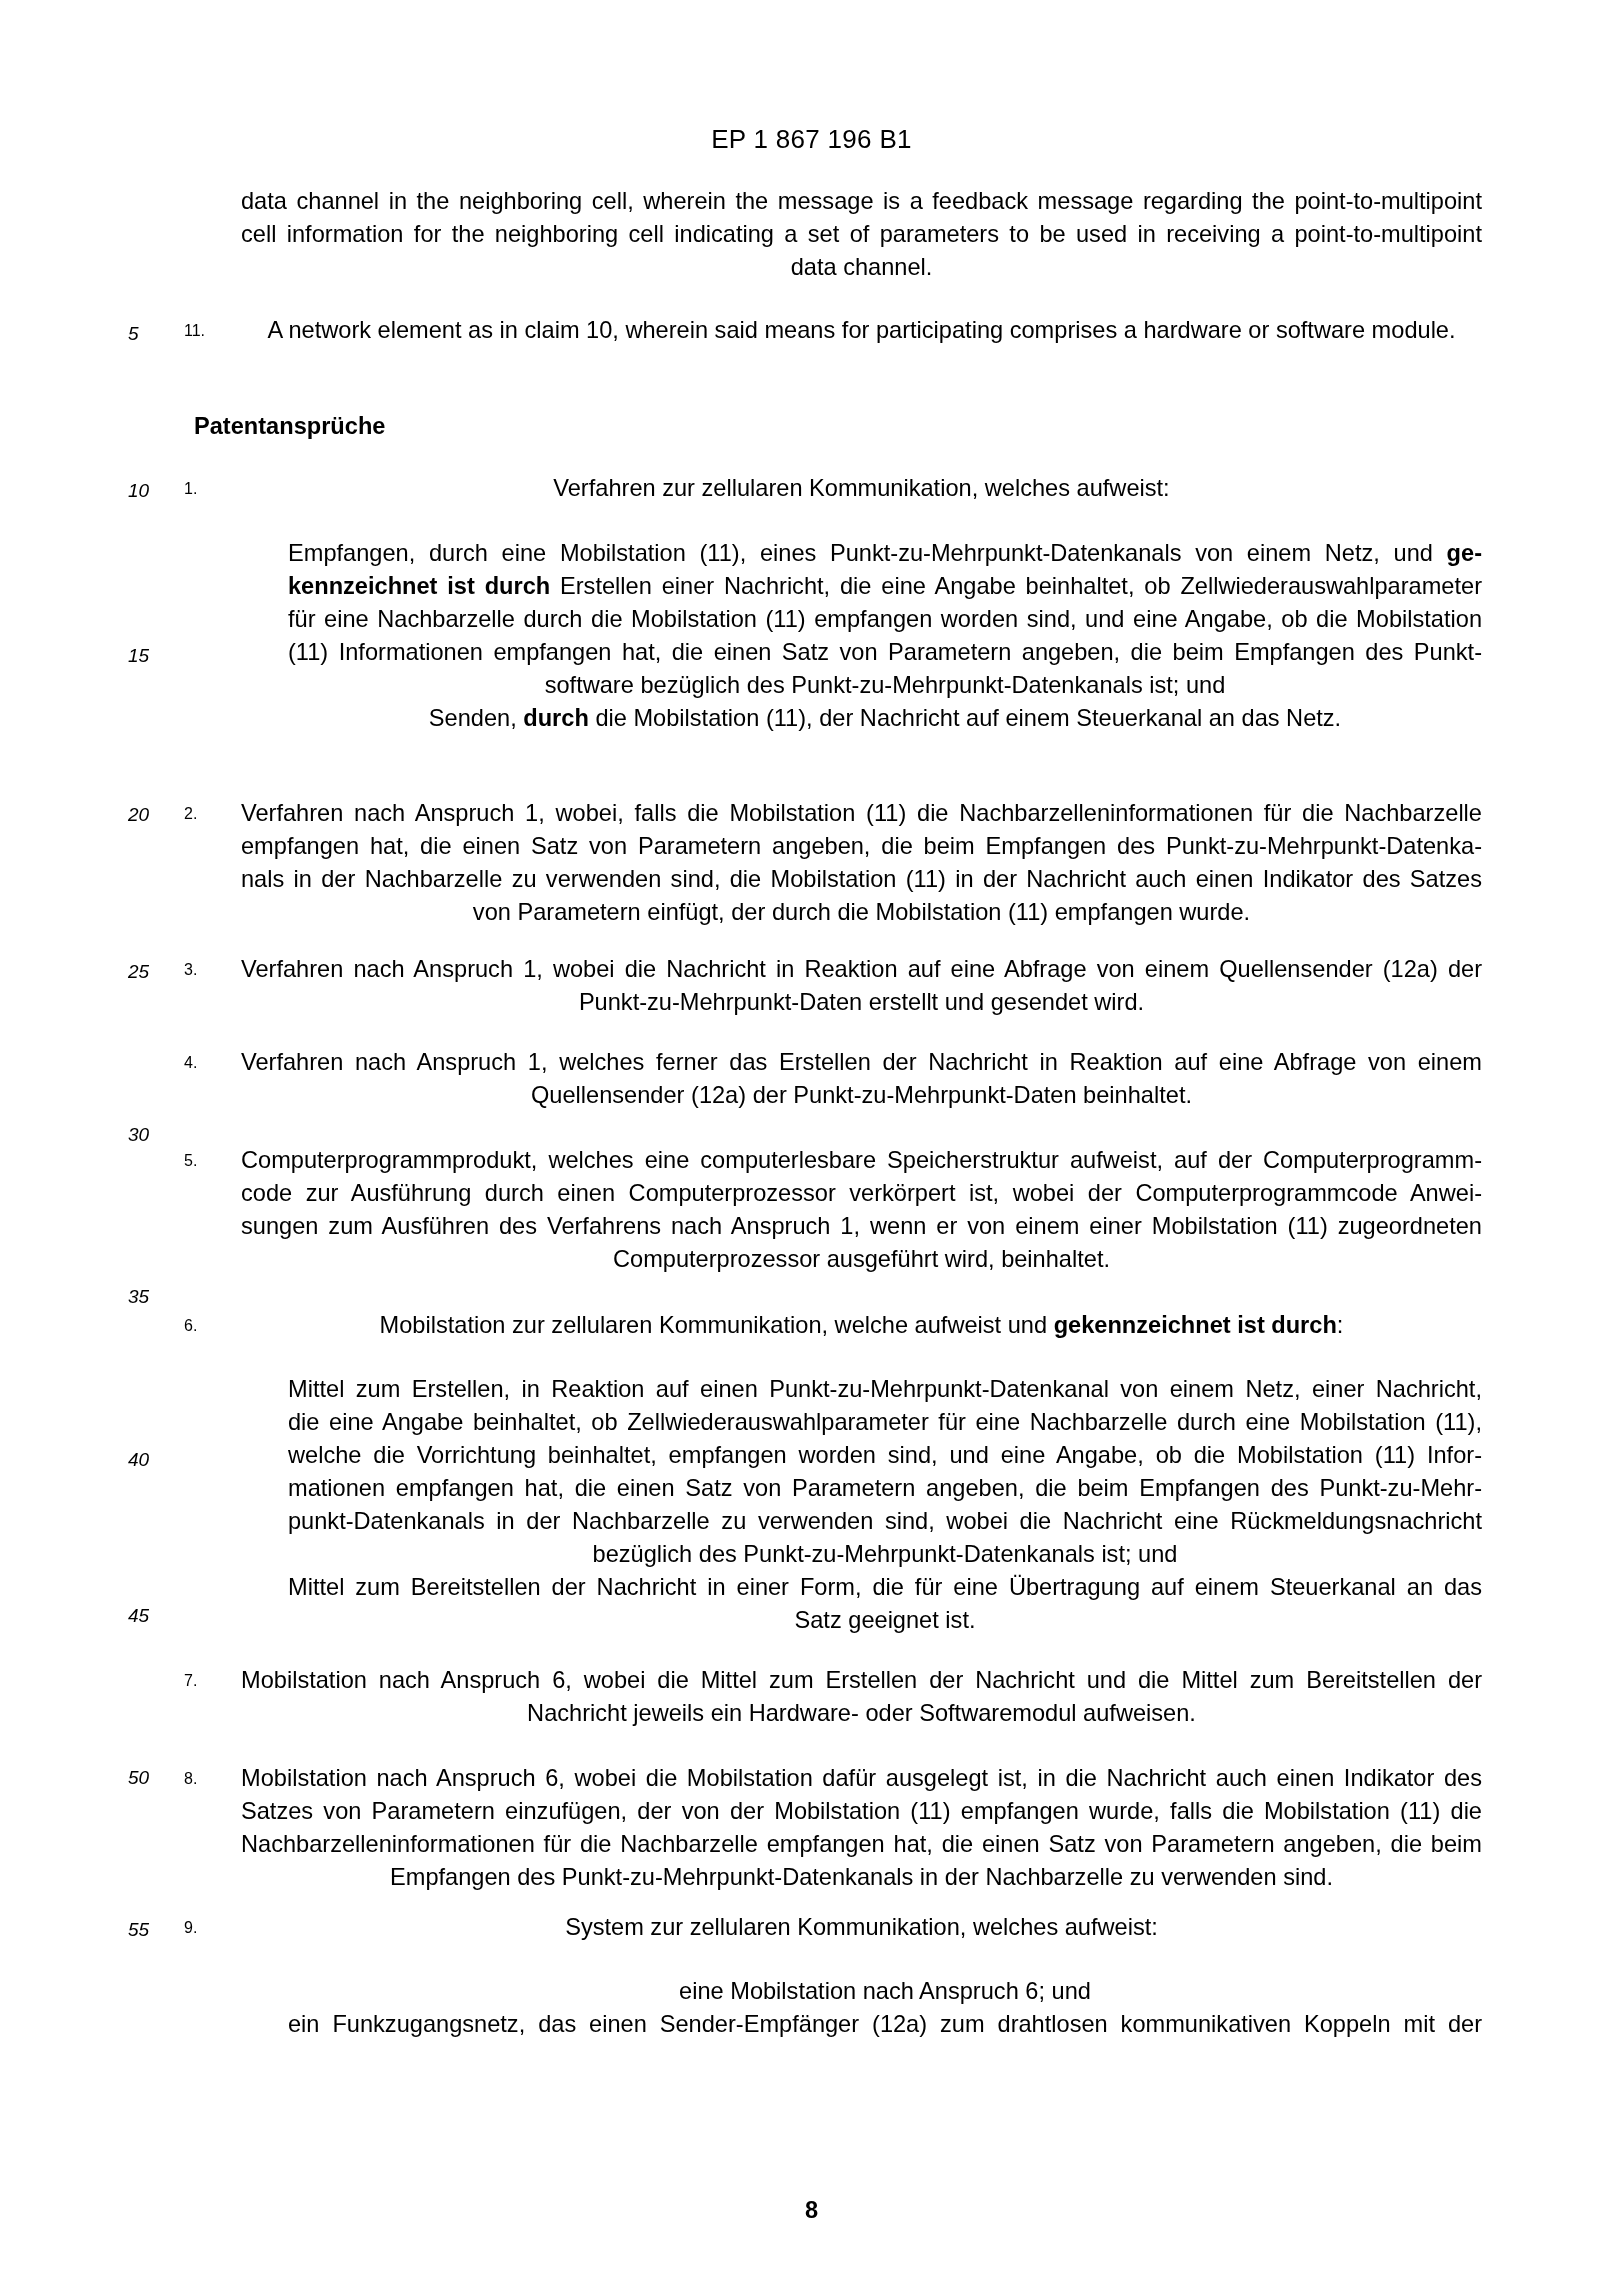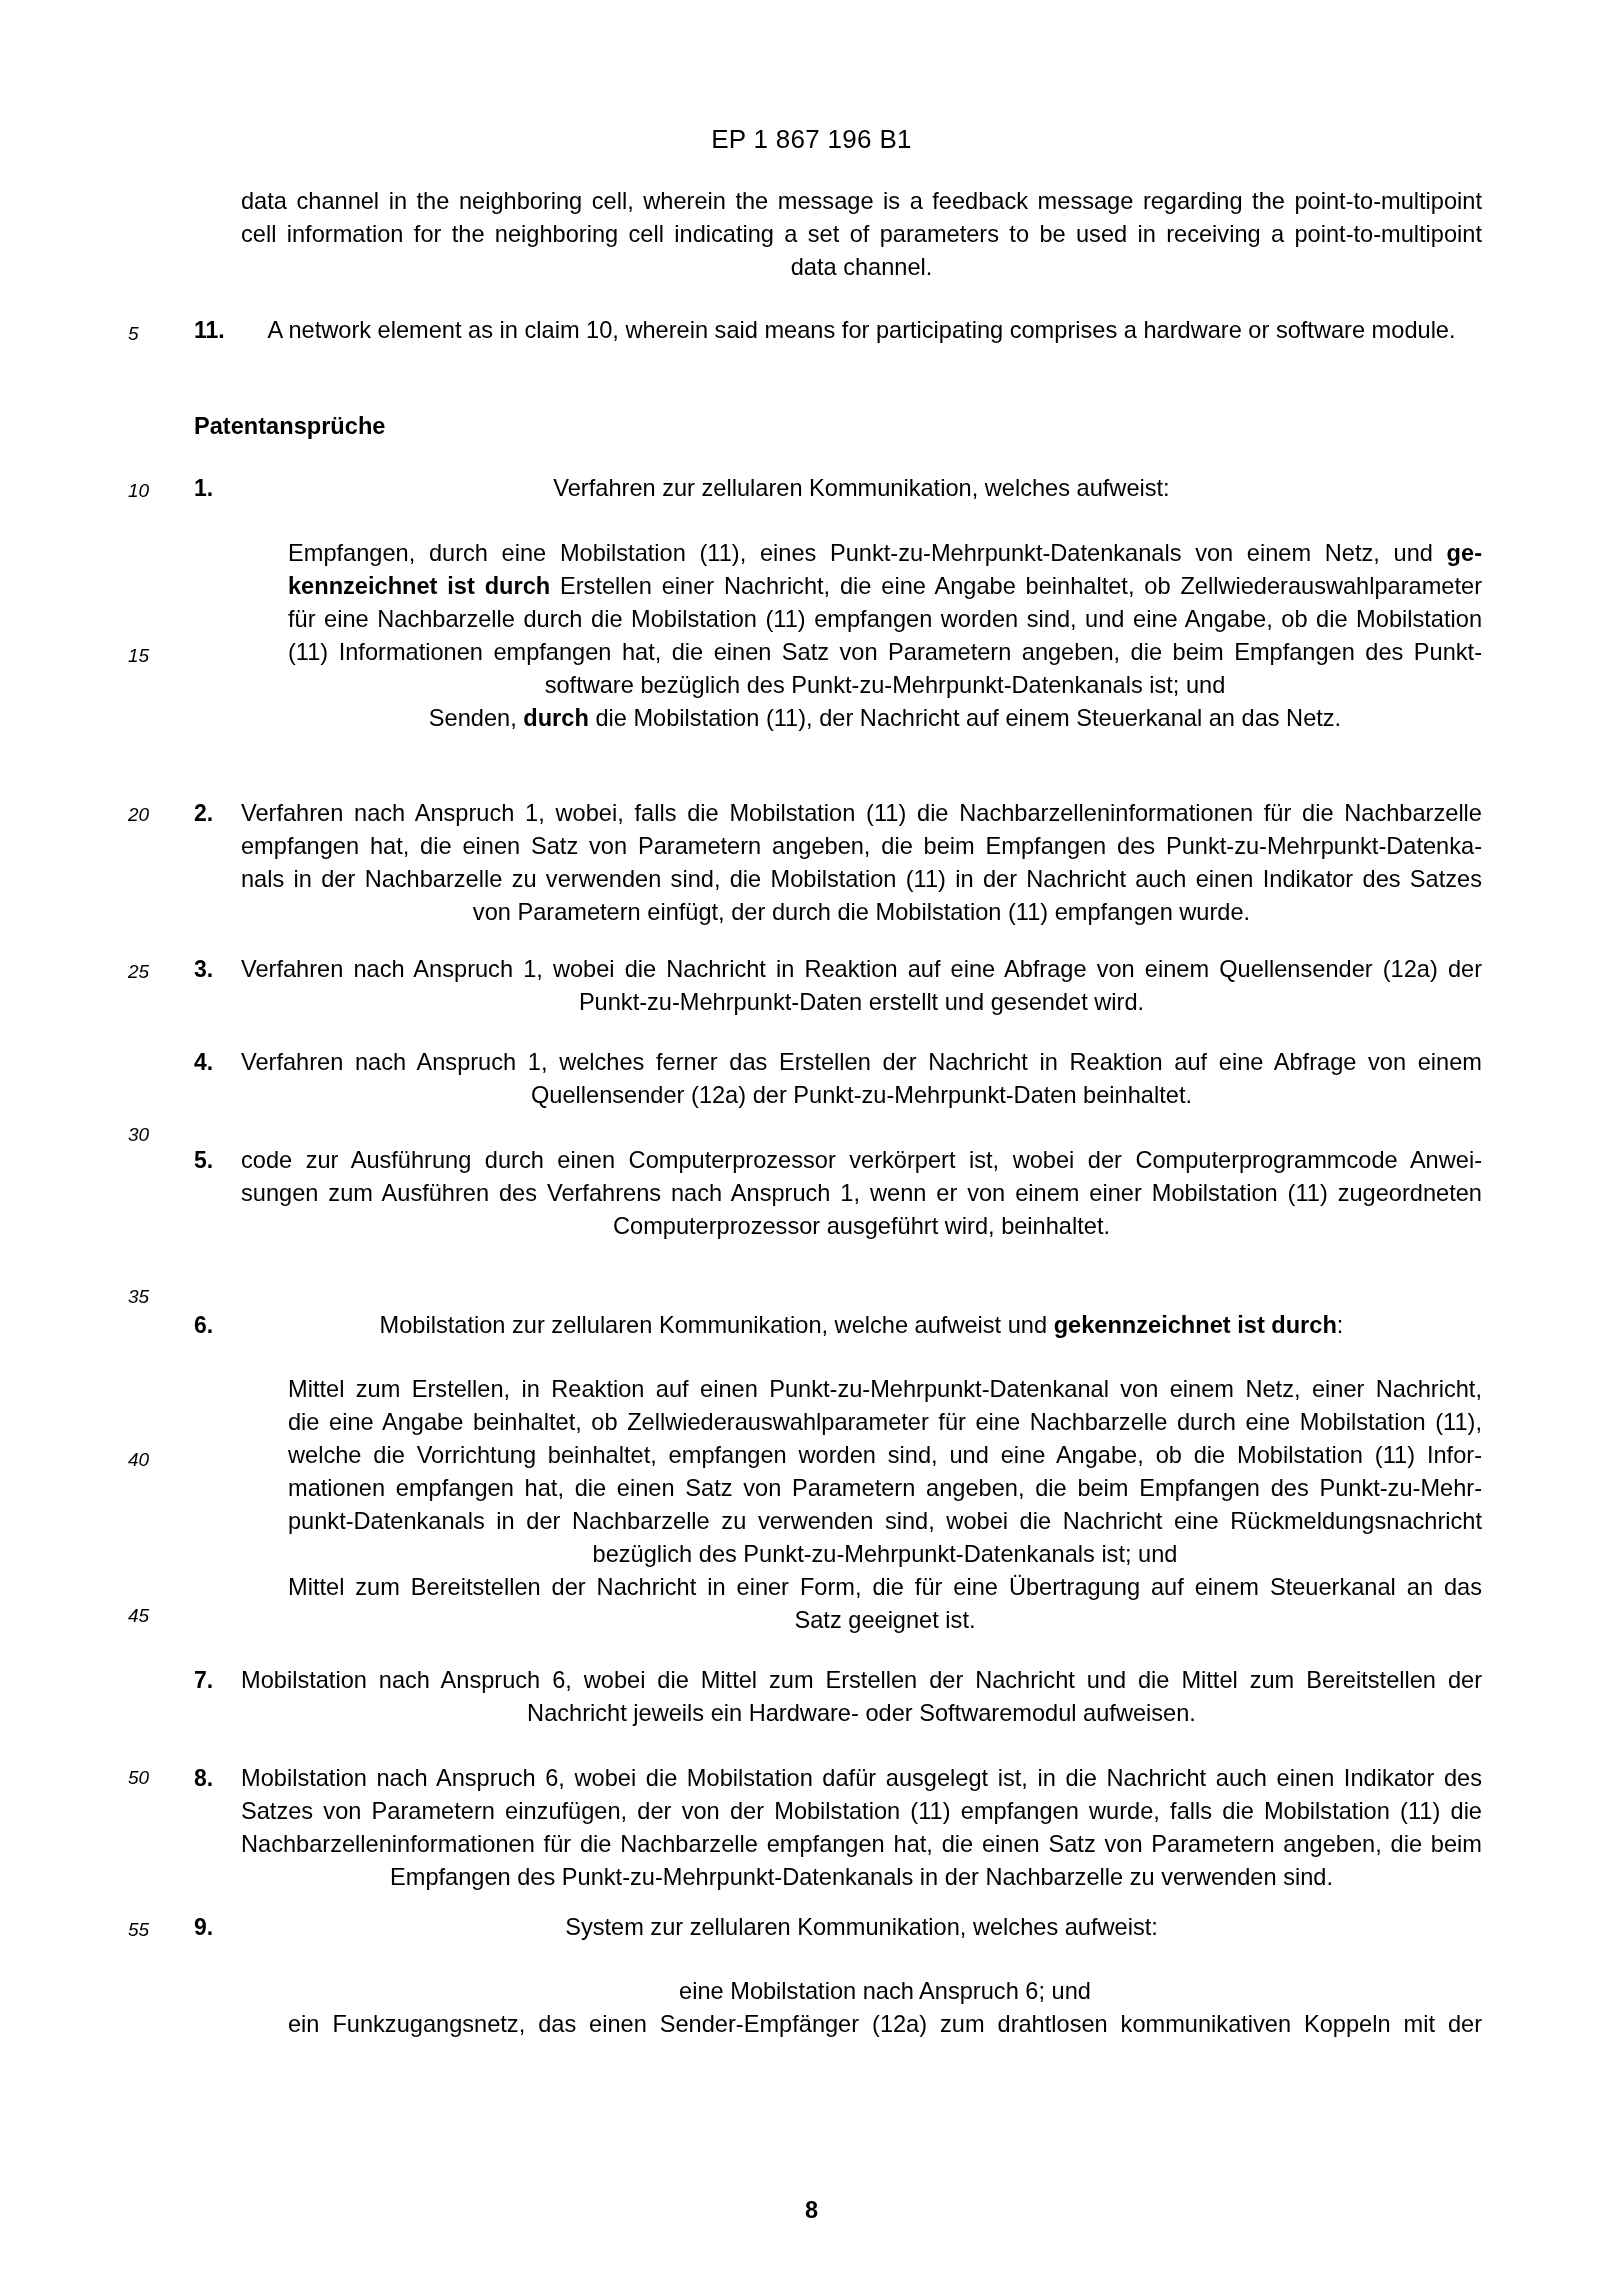--- a/index.html
+++ b/index.html
@@ -14,21 +14,21 @@
     .line-num {
       position: absolute; left: 128px; font-style: italic; font-size: 19px; color: #000;
     }
     .text {
       position: absolute; font-size: 23.6px; line-height: 33px; text-align: justify;
     }
     .text b { font-weight: bold; }
     .body-col { left: 241px; width: 1241px; }
     .sub-col { left: 288px; width: 1194px; }
     .claim-num {
-      position: absolute; left: 194px; font-weight: bold; font-size: 23px; line-height: 33px;
+      position: absolute; left: 184px; font-weight: normal; font-size: 16px; line-height: 33px;
     }
     .section-title {
       position: absolute; left: 194px; font-weight: bold; font-size: 23.6px; line-height: 33px;
     }
     .page-num {
       position: absolute; top: 2197px; left: 0; width: 1623px; text-align: center;
       font-weight: bold; font-size: 23.6px;
     }
     .justify-line { display: block; text-align: justify; text-align-last: justify; }
     .last-line { display: block; text-align: center; }
@@ -91,20 +91,21 @@
 </div>
 
 <div class="claim-num" style="top:1046px">4.</div>
 <div class="text body-col" style="top:1046px">
   <span class="justify-line">Verfahren nach Anspruch 1, welches ferner das Erstellen der Nachricht in Reaktion auf eine Abfrage von einem</span>
   <span class="last-line">Quellensender (12a) der Punkt-zu-Mehrpunkt-Daten beinhaltet.</span>
 </div>
 
 <div class="claim-num" style="top:1144px">5.</div>
 <div class="text body-col" style="top:1144px">
+  <span class="justify-line">Computerprogrammprodukt, welches eine computerlesbare Speicherstruktur aufweist, auf der Computerprogramm-</span>
   <span class="justify-line">code zur Ausführung durch einen Computerprozessor verkörpert ist, wobei der Computerprogrammcode Anwei-</span>
   <span class="justify-line">sungen zum Ausführen des Verfahrens nach Anspruch 1, wenn er von einem einer Mobilstation (11) zugeordneten</span>
   <span class="last-line">Computerprozessor ausgeführt wird, beinhaltet.</span>
 </div>
 
 <div class="claim-num" style="top:1309px">6.</div>
 <div class="text body-col" style="top:1309px">
   <span class="last-line"><span>Mobilstation zur zellularen Kommunikation, welche aufweist und </span><b>gekennzeichnet ist durch</b><span>:</span></span>
 </div>
 <div class="text sub-col" style="top:1373px">

